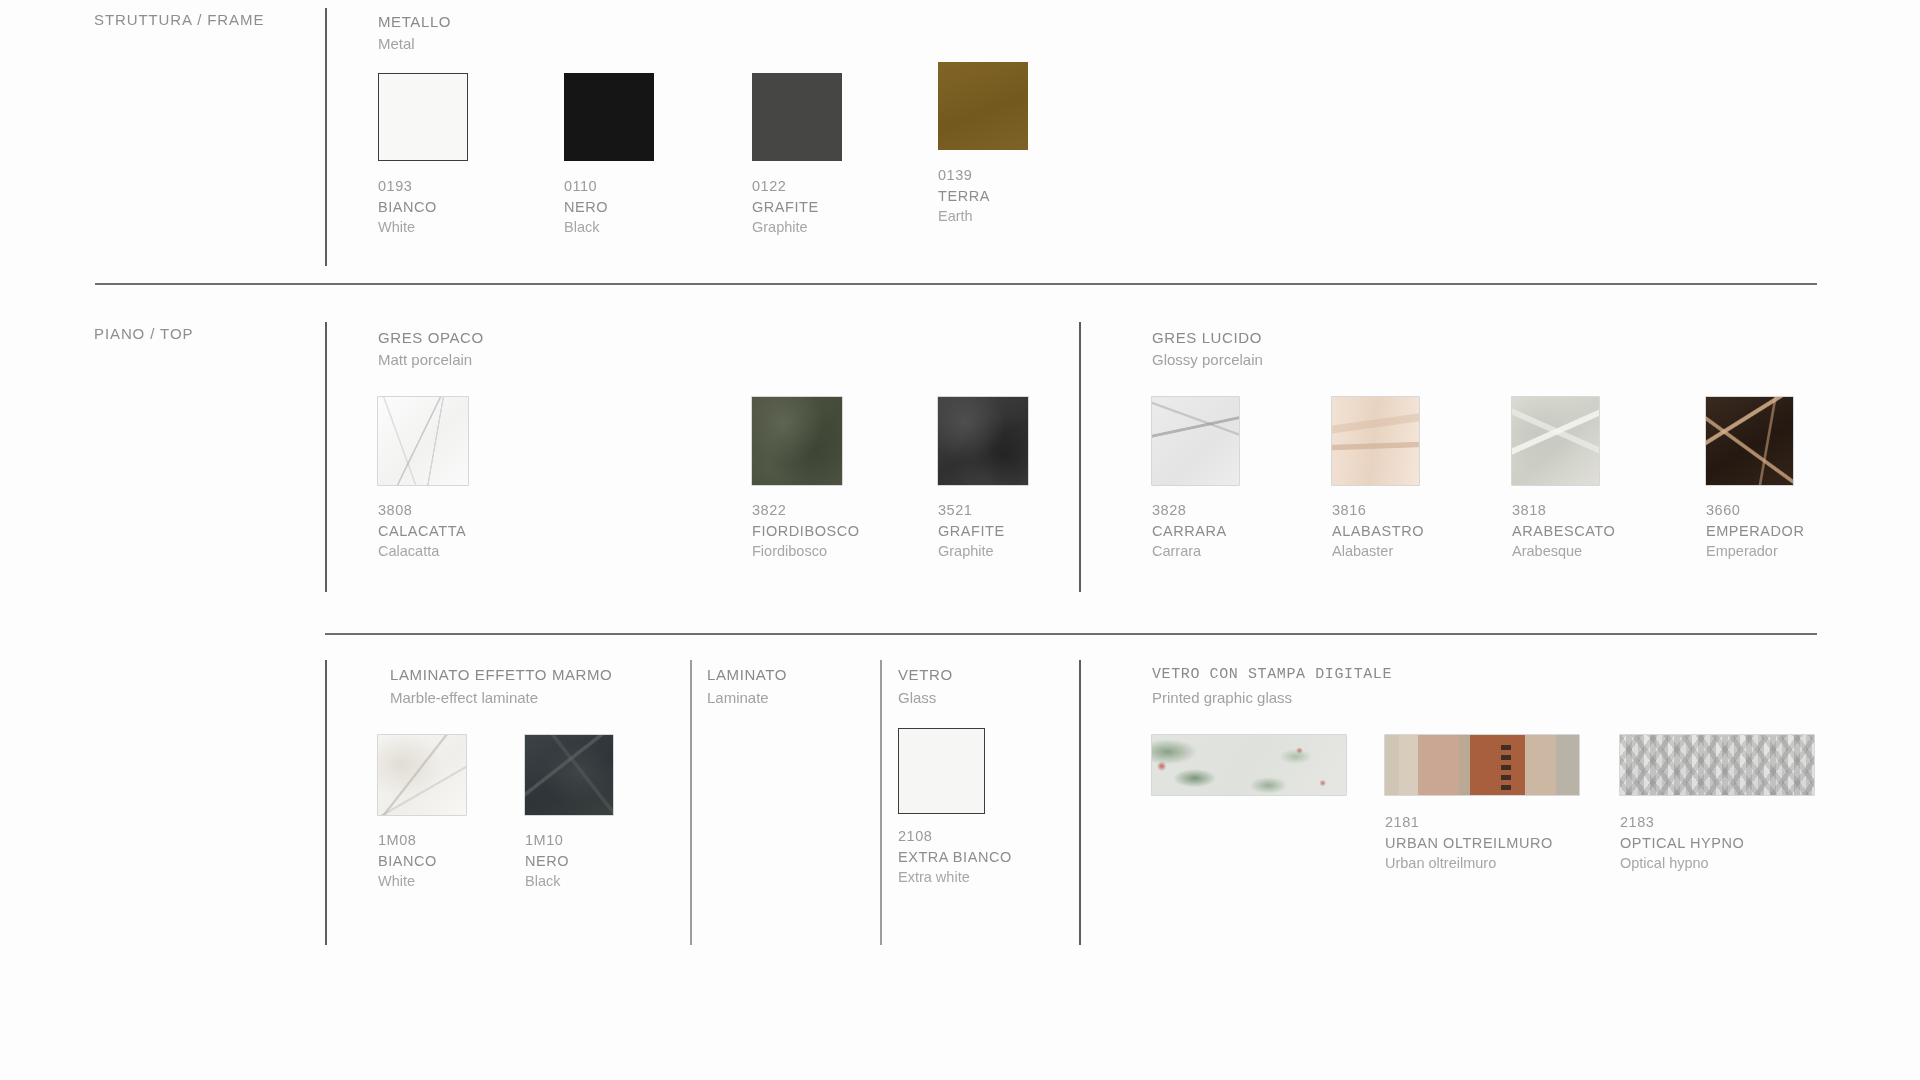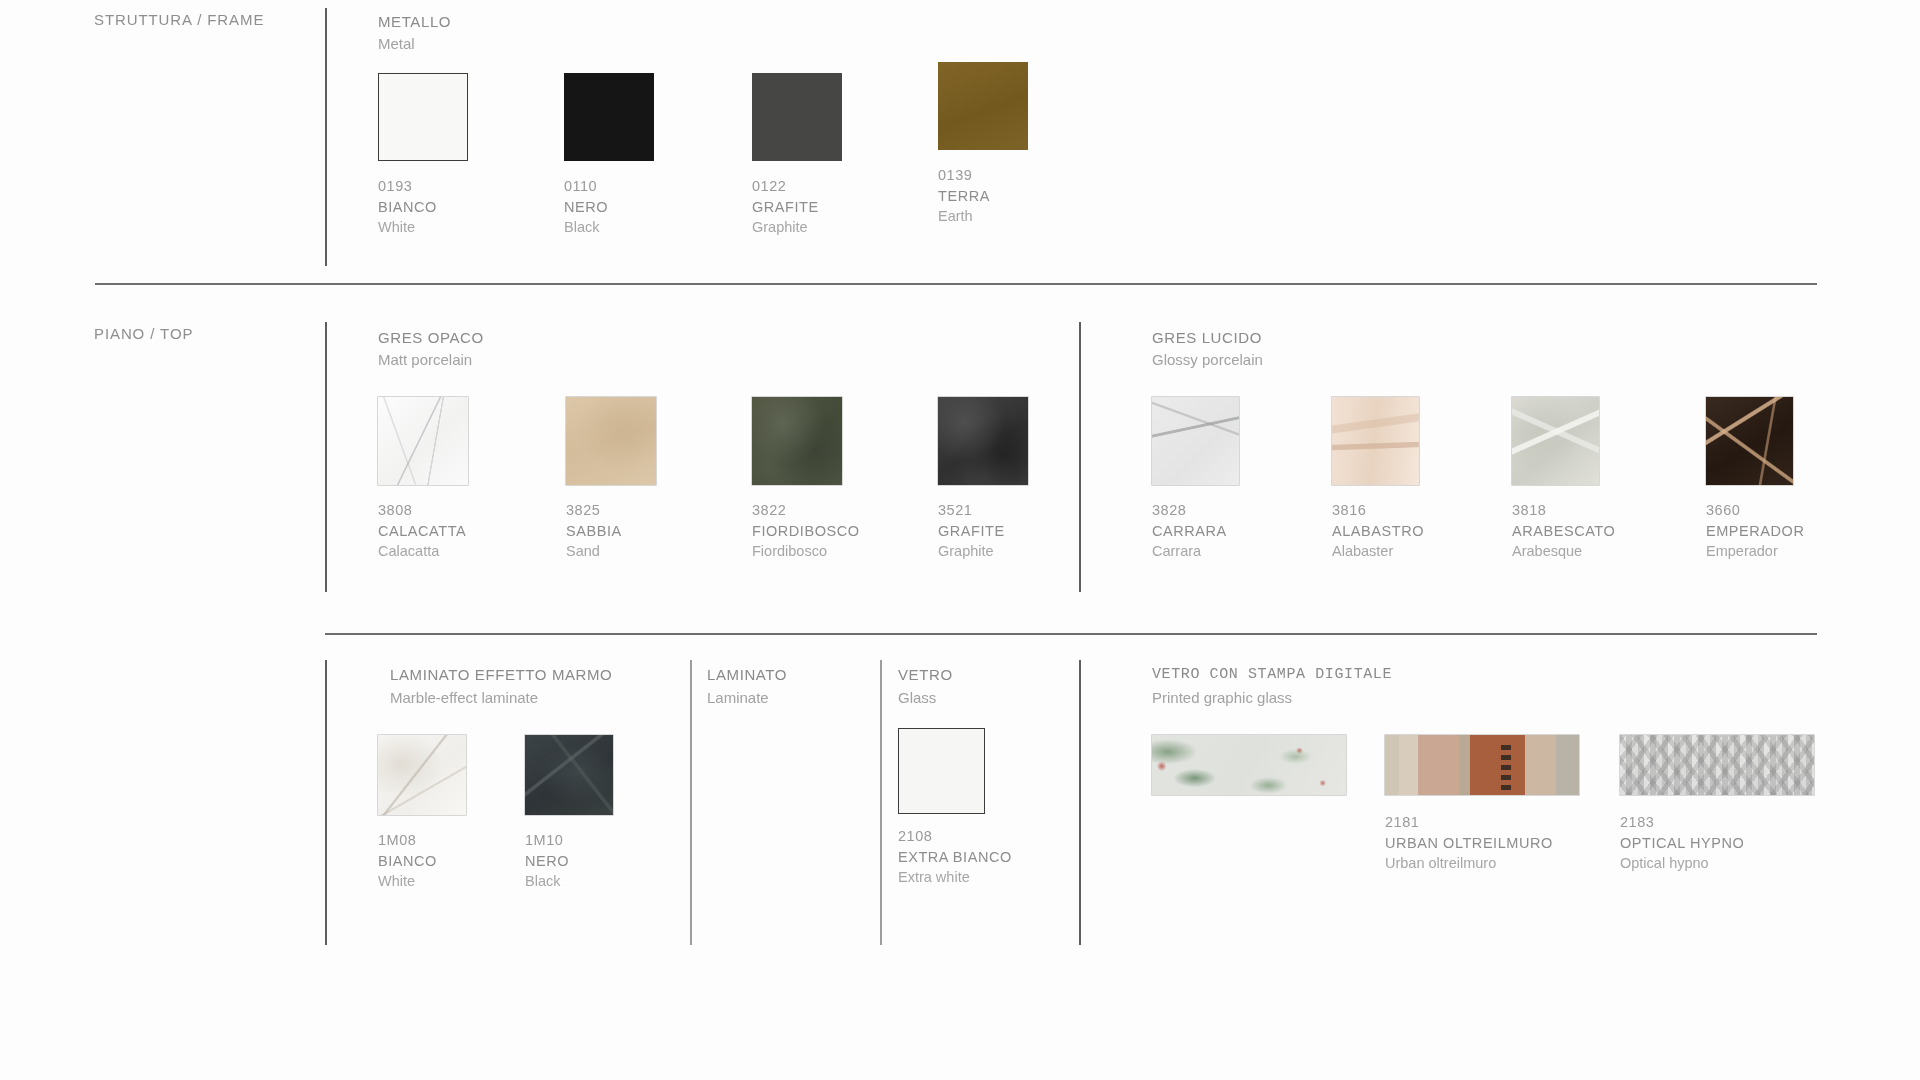--- a/index.html
+++ b/index.html
@@ -269,28 +269,20 @@
 
   <div class="swatch-group" style="left:378px; top:397px;">
     <div class="swatch hairline tx-calacatta" style="width:90px; height:88px;"></div>
     <div class="labels">
       <div class="lbl-code">3808</div>
       <div class="lbl-name">CALACATTA</div>
       <div class="lbl-en">Calacatta</div>
     </div>
   </div>
 
-  <div class="swatch-group" style="left:566px; top:397px;">
-    <div class="swatch hairline tx-sabbia" style="width:90px; height:88px;"></div>
-    <div class="labels">
-      <div class="lbl-code">3825</div>
-      <div class="lbl-name">SABBIA</div>
-      <div class="lbl-en">Sand</div>
-    </div>
-  </div>
 
   <div class="swatch-group" style="left:752px; top:397px;">
     <div class="swatch hairline tx-fiordibosco" style="width:90px; height:88px;"></div>
     <div class="labels">
       <div class="lbl-code">3822</div>
       <div class="lbl-name">FIORDIBOSCO</div>
       <div class="lbl-en">Fiordibosco</div>
     </div>
   </div>
 

